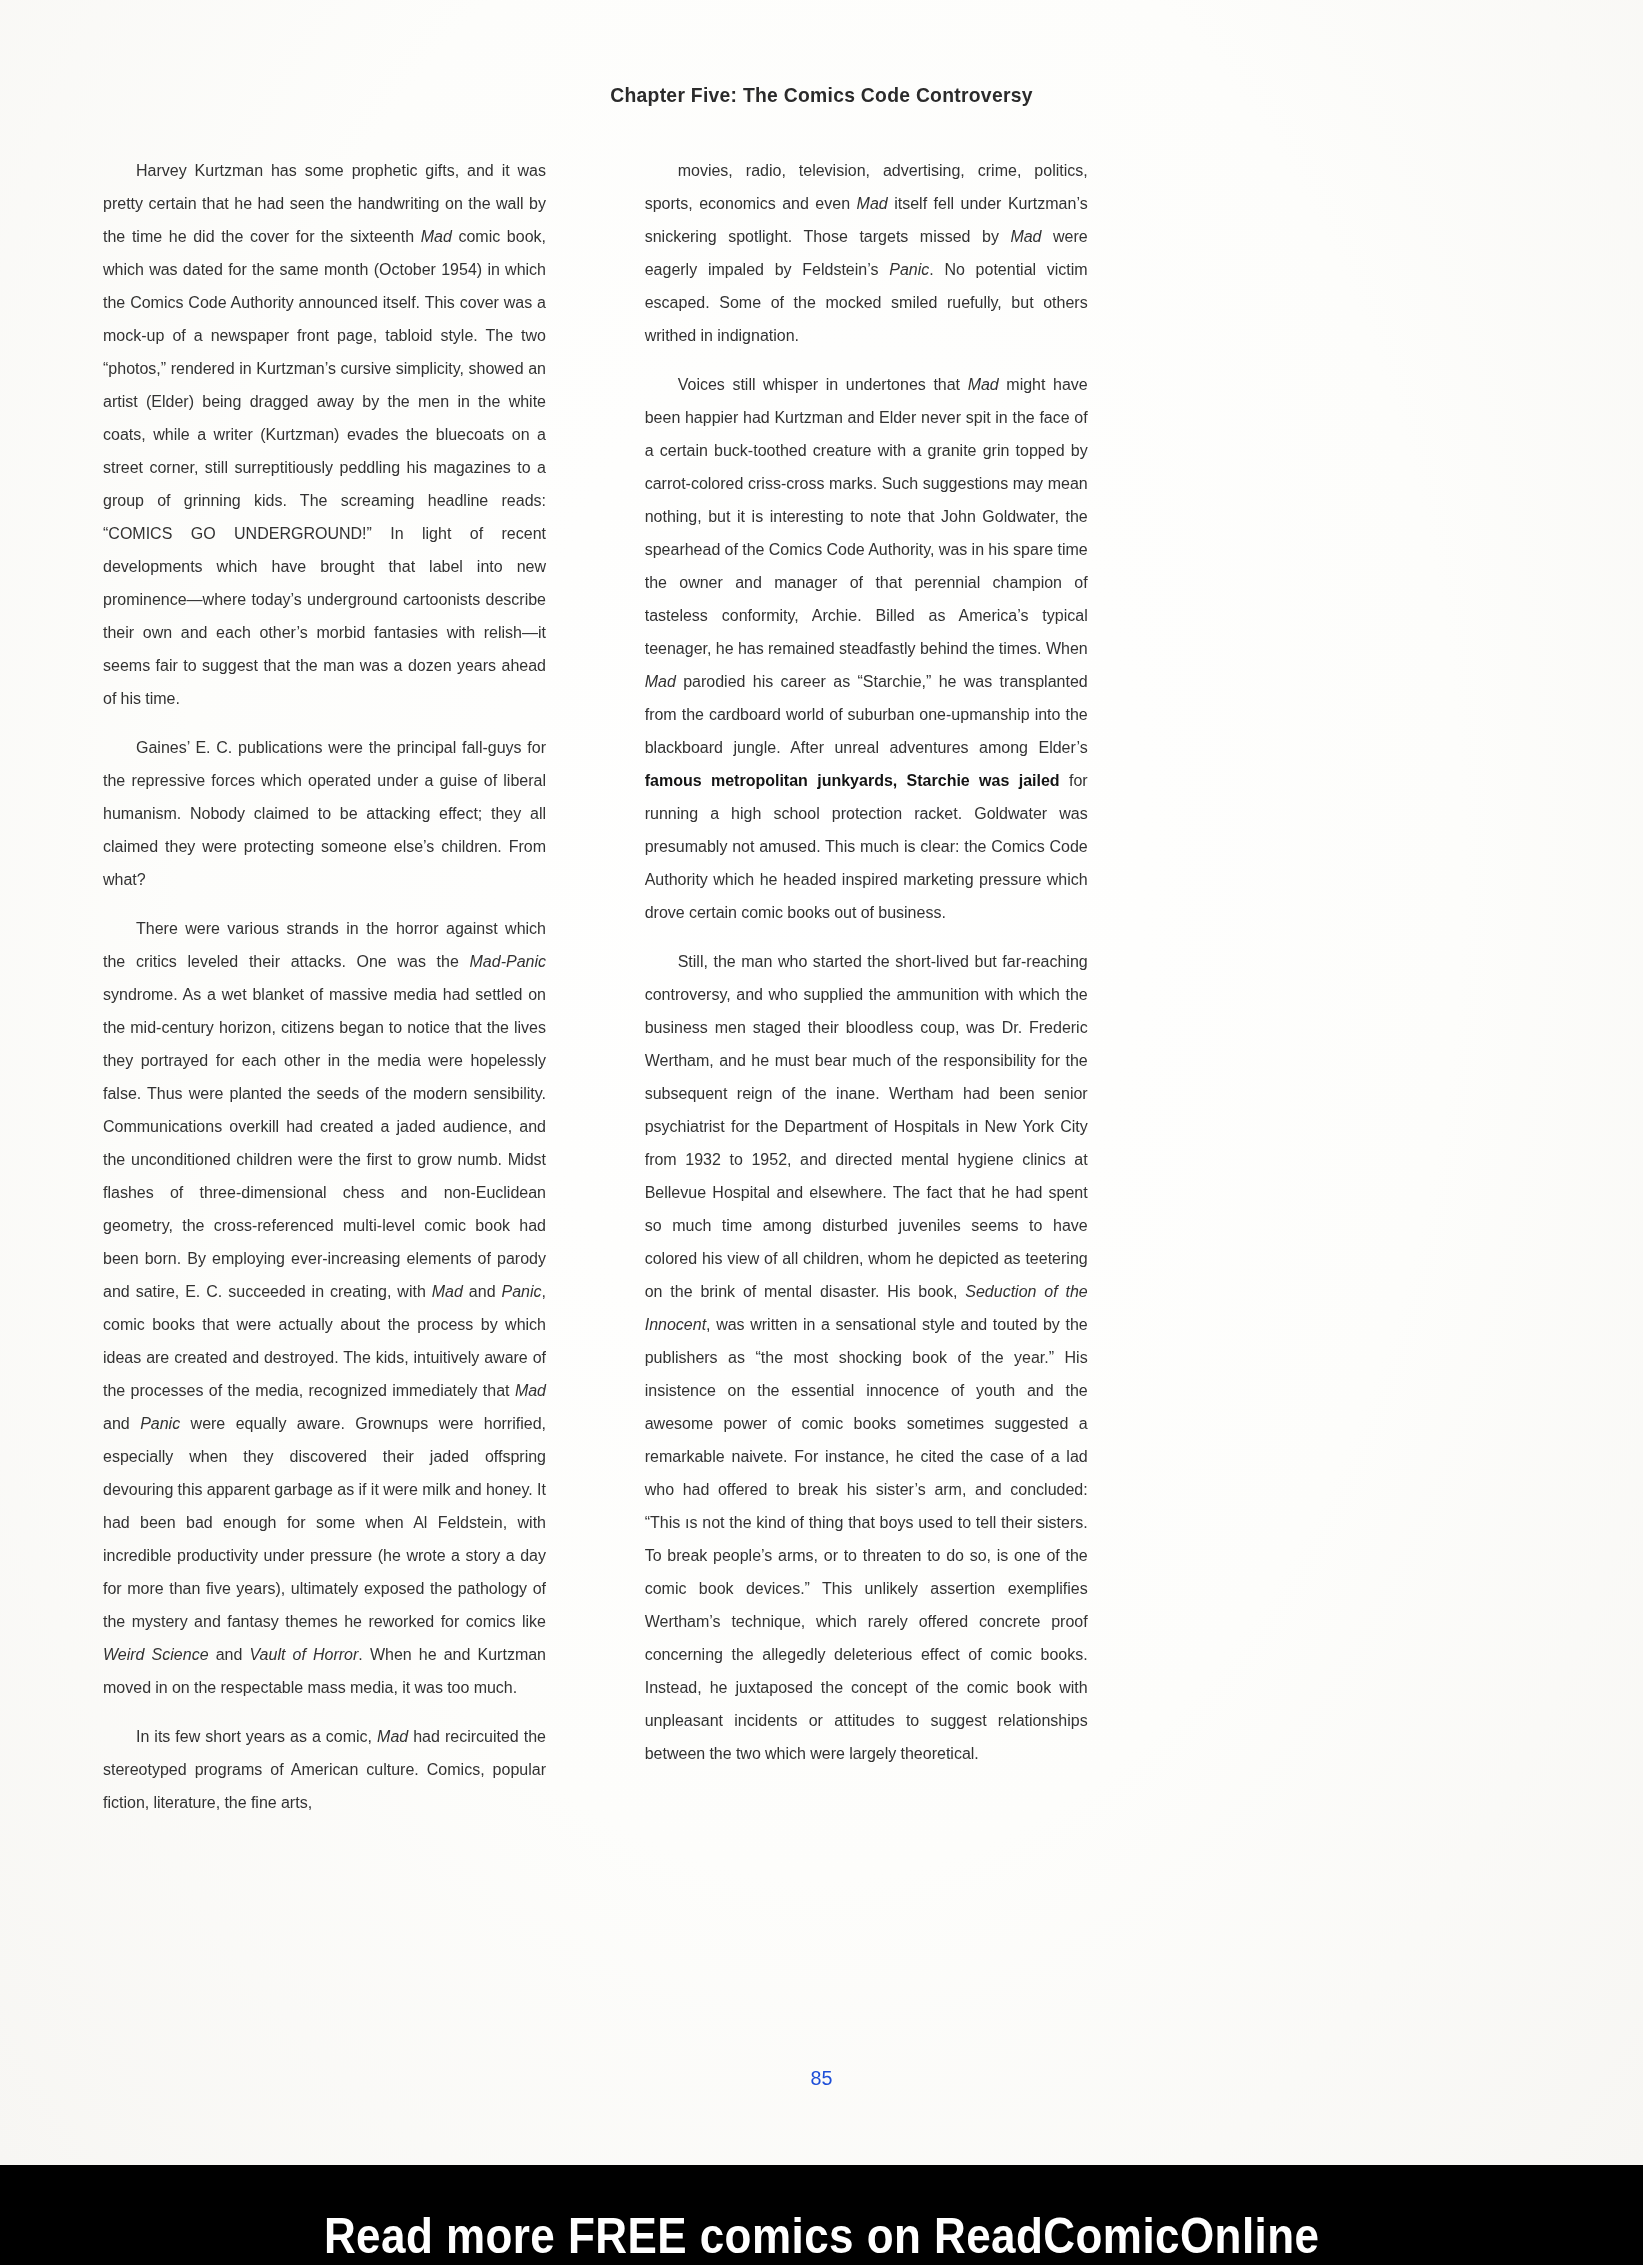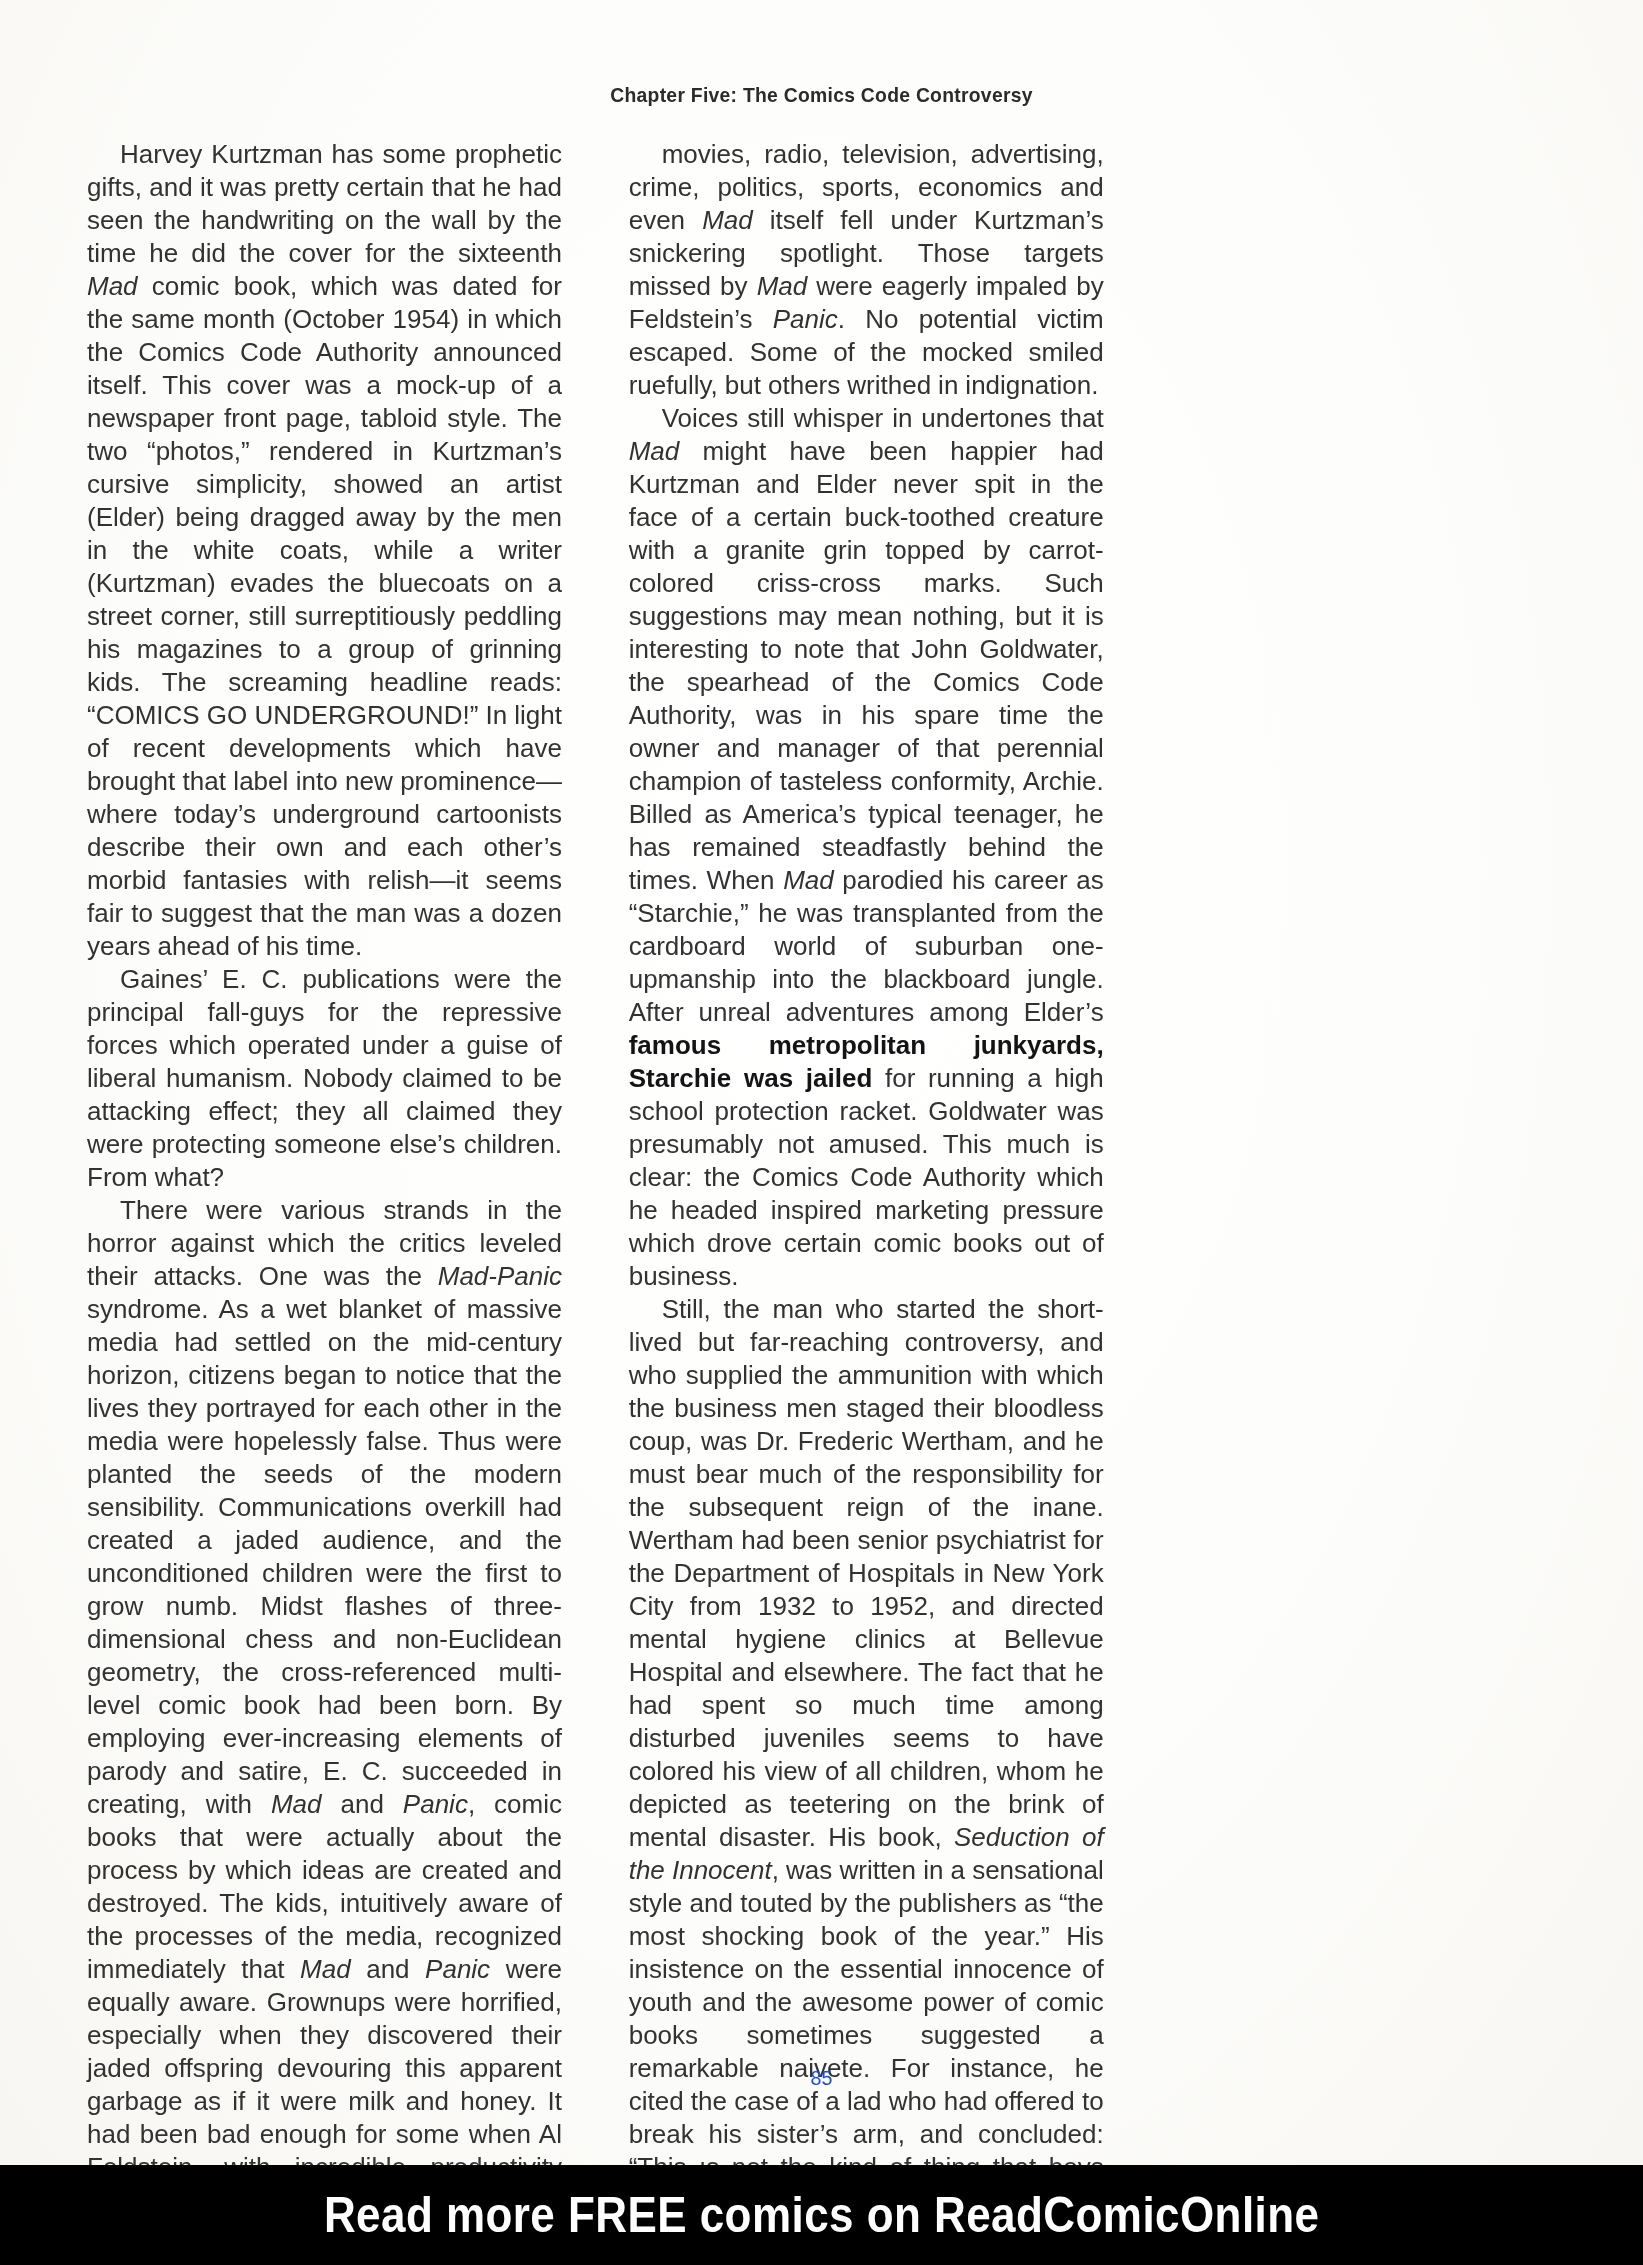--- a/index.html
+++ b/index.html
@@ -52,24 +52,24 @@
 
   .col {
     width: 475px;
     flex: 0 0 475px;
   }
   .col.right {
     margin-left: 21.7px;
   }
 
   .col p {
-    margin: 0;
+    margin: 16px;
     text-align: justify;
     text-justify: inter-word;
-    font-size: 26px;
+    font-size: 16px;
     line-height: 33px;
     color: #323232;
     text-indent: 33px;
     hyphens: none;
     word-spacing: -0.2px;
   }
 
   .col p em {
   }
 
@@ -90,21 +90,21 @@
   }
 
   .banner {
     position: absolute;
     left: 0;
     top: 2165px;
     width: 1643px;
     height: 100px;
     background: #000000;
     display: flex;
-    align-items: center;
+    align-items: flex-end;
     justify-content: center;
   }
   .banner-text {
     color: #ffffff;
     font-family: "Liberation Sans Narrow", "Liberation Sans", sans-serif;
     font-weight: bold;
     font-size: 50px;
     letter-spacing: 0.5px;
     transform: scaleX(0.88);
     white-space: nowrap;

